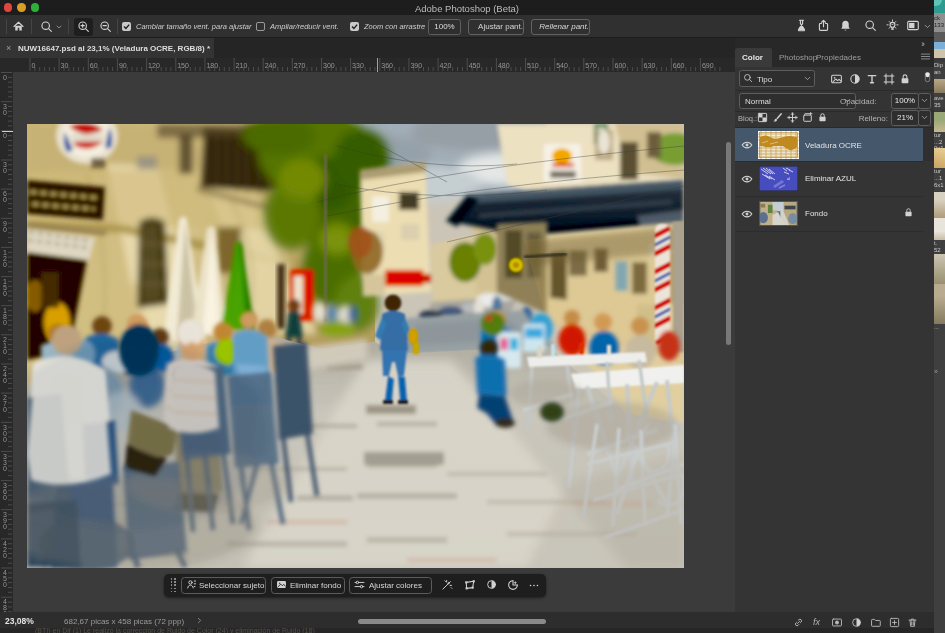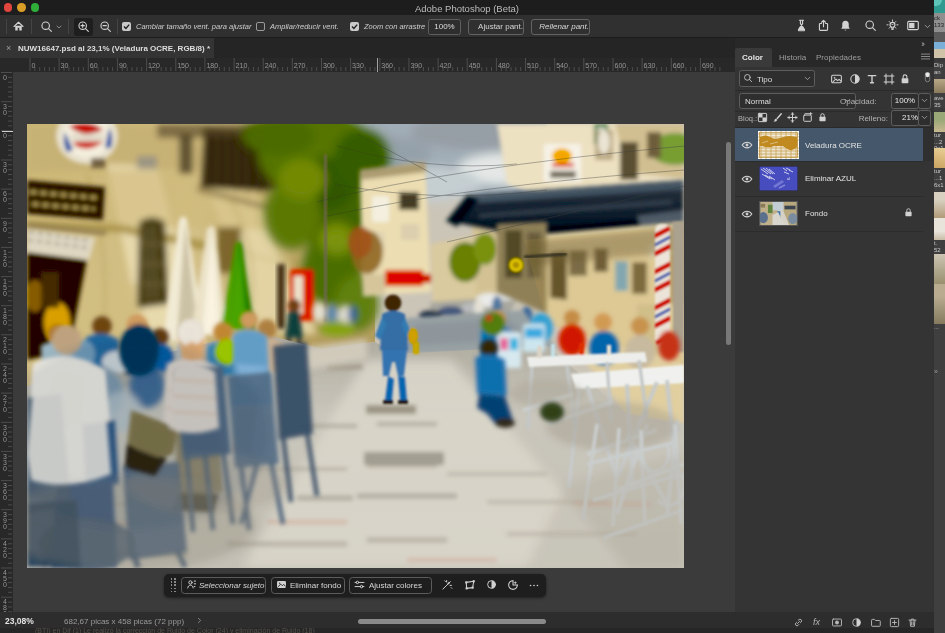--- a/index.html
+++ b/index.html
@@ -156,21 +156,21 @@
 <div class="abs" style="left:726px;top:142px;width:5px;height:203px;background:#787878;border-radius:3px;"></div>
 <div class="abs" style="left:164px;top:573.5px;width:382px;height:23px;background:#1e1e1e;border-radius:5px;box-shadow:0 1px 3px rgba(0,0,0,.5);"></div>
 <div class="abs" style="left:170.5px;top:578px;width:1.6px;height:14px;background-image:repeating-linear-gradient(#8a8a8a 0 1.6px,transparent 1.6px 3.2px);"></div>
 <div class="abs" style="left:174px;top:578px;width:1.6px;height:14px;background-image:repeating-linear-gradient(#8a8a8a 0 1.6px,transparent 1.6px 3.2px);"></div>
 <div class="tbtn" style="left:181px;top:576.5px;width:85px;"></div>
 <svg class="abs" style="left:186px;top:579px;" width="11" height="11" viewBox="0 0 16 16" fill="none" stroke="#d2d2d2" stroke-width="1.4" stroke-linecap="round" stroke-linejoin="round">
     <circle cx="6.5" cy="5" r="2.4"></circle>
     <path d="M2.5 13c.4-2.6 2-4 4-4s3.6 1.4 4 4"></path>
     <path d="M12 3h2.5M12 7h2.5M12 11h1" stroke-dasharray="2 1.6"></path>
   </svg>
-<div class="abs" style="left:199px;top:581px;font-size:8px;color:#d8d8d8;white-space:nowrap;font-style:italic;">Seleccionar sujeto</div>
+<div class="abs" style="left:199px;top:581px;font-size:8px;color:#d8d8d8;white-space:nowrap;">Seleccionar sujeto</div>
 <div class="tbtn" style="left:271px;top:576.5px;width:74px;"></div>
 <svg class="abs" style="left:276px;top:579px;" width="11" height="11" viewBox="0 0 16 16" fill="none" stroke="#d2d2d2" stroke-width="1.4" stroke-linecap="round" stroke-linejoin="round">
     <rect x="1.5" y="3" width="13" height="10" rx="1.6" fill="#d2d2d2" stroke="none"></rect>
     <path d="M3.5 11 6.8 7.4l2.4 2.4 2-2 2.3 2.6" stroke="#1e1e1e" stroke-width="1.3"></path>
     <circle cx="5.4" cy="6" r="1" fill="#1e1e1e" stroke="none"></circle>
   </svg>
 <div class="abs" style="left:290px;top:581px;font-size:8px;color:#d8d8d8;white-space:nowrap;">Eliminar fondo</div>
 <div class="tbtn" style="left:349px;top:576.5px;width:83px;"></div>
 <svg class="abs" style="left:354px;top:579px;" width="11" height="11" viewBox="0 0 16 16" fill="none" stroke="#d2d2d2" stroke-width="1.4" stroke-linecap="round" stroke-linejoin="round">
     <circle cx="5" cy="5" r="1.8"></circle>
@@ -202,21 +202,21 @@
 <svg class="abs" style="left:528px;top:580px;" width="12" height="11" viewBox="0 0 16 16" fill="none" stroke="#d2d2d2" stroke-width="1.4" stroke-linecap="round" stroke-linejoin="round">
     <circle cx="3" cy="8" r="1.2" fill="#d2d2d2" stroke="none"></circle>
     <circle cx="8" cy="8" r="1.2" fill="#d2d2d2" stroke="none"></circle>
     <circle cx="13" cy="8" r="1.2" fill="#d2d2d2" stroke="none"></circle>
   </svg>
 <div class="abs" style="left:735px;top:38px;width:199px;height:29px;background:#282828;"></div>
 <div class="abs" style="left:921px;top:39px;font-size:9px;color:#a2a2a2;letter-spacing:-2px;">››</div>
 <div class="abs" style="left:735px;top:67px;width:199px;height:545px;background:#343434;"></div>
 <div class="abs" style="left:735px;top:48px;width:37px;height:19px;background:#3a3a3a;border-radius:2px 2px 0 0;"></div>
 <div class="abs" style="left:742px;top:53px;font-size:8px;font-weight:bold;color:#e6e6e6;">Color</div>
-<div class="abs" style="left:779px;top:53px;font-size:8px;color:#9e9e9e;">Historia</div>
+<div class="abs" style="left:779px;top:53px;font-size:8px;color:#9e9e9e;">Photoshop</div>
 <div class="abs" style="left:816px;top:53px;font-size:8px;color:#9e9e9e;">Propiedades</div>
 <svg class="abs" style="left:920px;top:51px;" width="11" height="11" viewBox="0 0 16 16" fill="none" stroke="#9e9e9e" stroke-width="1.4" stroke-linecap="round" stroke-linejoin="round">
     <path d="M2 4.5h12M2 8h12M2 11.5h12" stroke-width="1.2"></path>
   </svg>
 <div class="abs ddl" style="left:739px;top:70px;width:76px;height:17px;"></div>
 <svg class="abs" style="left:743px;top:73px;" width="10" height="10" viewBox="0 0 16 16" fill="none" stroke="#c6c6c6" stroke-width="1.4" stroke-linecap="round" stroke-linejoin="round">
     <circle cx="7" cy="7" r="4.6"></circle>
     <path d="M10.5 10.5 14 14"></path>
   </svg>
 <div class="abs" style="left:757px;top:74.5px;font-size:8px;color:#dedede;">Tipo</div>
@@ -274,21 +274,21 @@
   </svg>
 <svg class="abs" style="left:802px;top:112px;" width="11" height="11" viewBox="0 0 16 16" fill="none" stroke="#d2d2d2" stroke-width="1.4" stroke-linecap="round" stroke-linejoin="round">
     <rect x="2.5" y="4.5" width="11" height="9" rx="1"></rect>
     <path d="M4.5 2.5h10M12.5 1v3"></path>
   </svg>
 <svg class="abs" style="left:817px;top:112px;" width="11" height="11" viewBox="0 0 16 16" fill="none" stroke="#d2d2d2" stroke-width="1.4" stroke-linecap="round" stroke-linejoin="round">
     <rect x="3.5" y="7" width="9" height="6.5" rx="1" fill="#d2d2d2" stroke="none"></rect>
     <path d="M5.5 7V5a2.5 2.5 0 0 1 5 0v2"></path>
   </svg>
 <div class="pvlab" style="left:840px;top:113.5px;width:48px;text-align:right;">Relleno:</div>
-<div class="abs ddl" style="left:891px;top:110px;width:28px;height:16px;text-align:right;line-height:14px;color:#e8e8e8;">21%</div>
+<div class="abs ddl" style="left:891px;top:110px;width:28px;height:16px;text-align:center;line-height:14px;color:#e8e8e8;">21%</div>
 <div class="abs ddl" style="left:918px;top:110px;width:13px;height:16px;"></div>
 <svg class="abs" style="left:920px;top:113px;" width="9" height="9" viewBox="0 0 16 16" fill="none" stroke="#b0b0b0" stroke-width="1.4" stroke-linecap="round" stroke-linejoin="round">
     <path d="M4 6l4 4 4-4"></path>
   </svg>
 <div class="abs" style="left:735px;top:127px;width:199px;height:1px;background:#2a2a2a;"></div>
 <div class="abs" style="left:735px;top:128px;width:188px;height:33px;background:#45576a;"></div>
 <div class="abs" style="left:923px;top:128px;width:11px;height:33px;background:#2f2f2f;"></div>
 <svg class="abs" style="left:741px;top:139px;" width="12" height="12" viewBox="0 0 16 16" fill="none" stroke="#d2d2d2" stroke-width="1.4" stroke-linecap="round" stroke-linejoin="round">
     <path d="M1.5 8s2.4-3.8 6.5-3.8S14.5 8 14.5 8 12.1 11.8 8 11.8 1.5 8 1.5 8z"></path>
     <circle cx="8" cy="8" r="1.9" fill="#cfcfcf" stroke="none"></circle>

